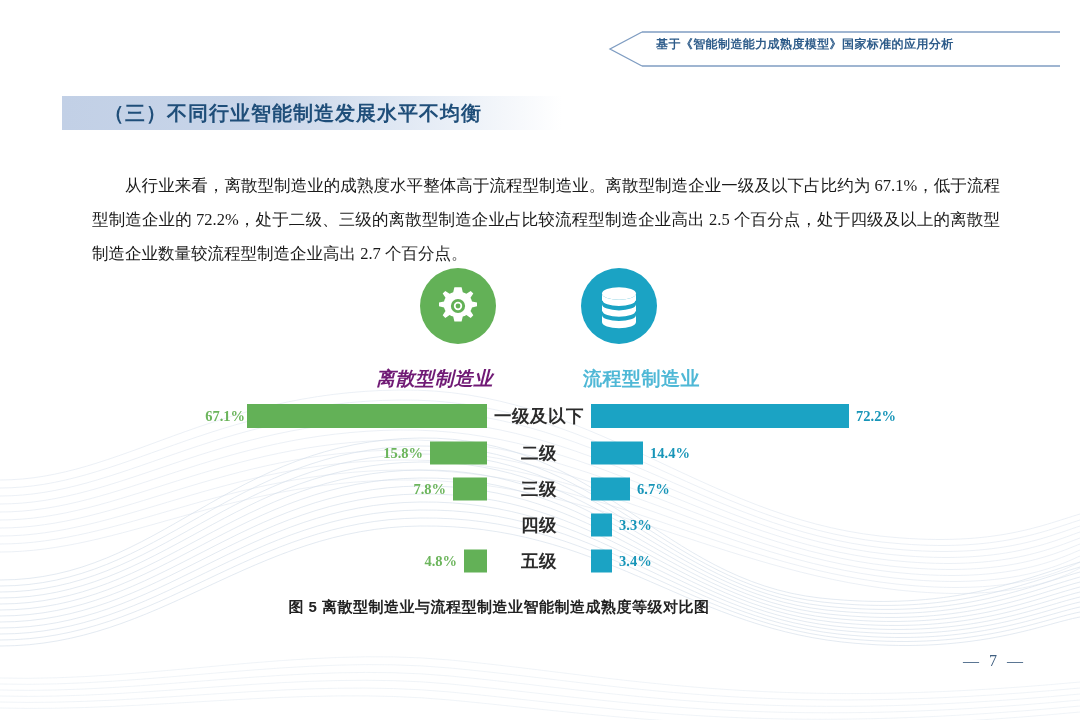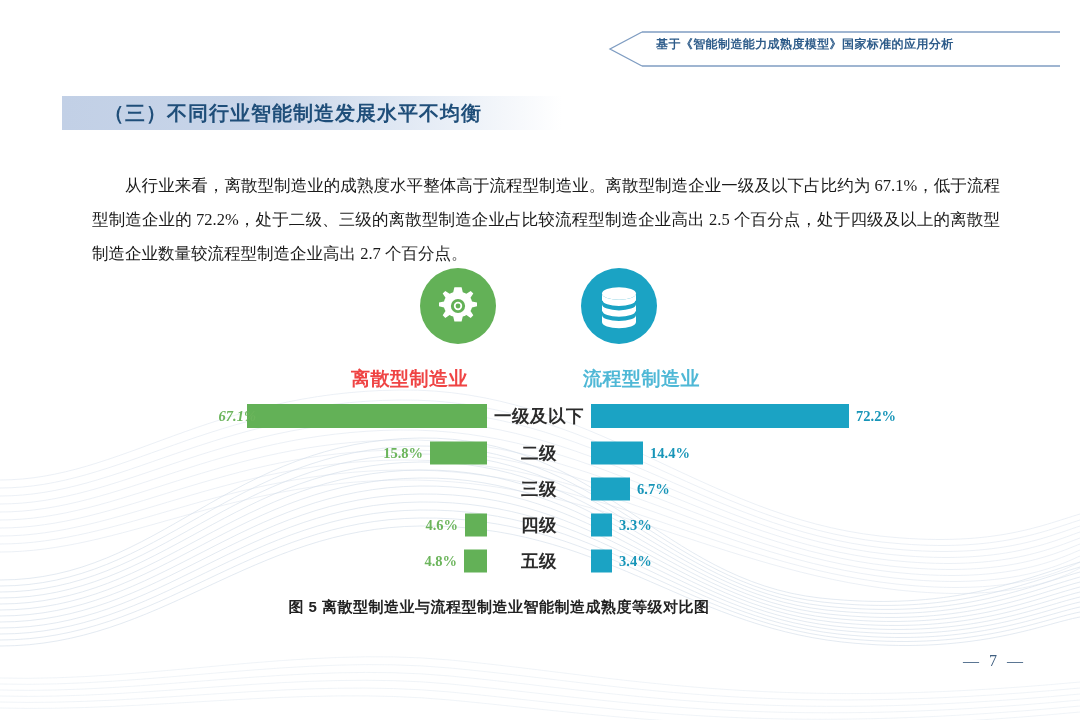--- a/index.html
+++ b/index.html
@@ -50,21 +50,21 @@
 
   .icon-wrap{position:absolute;top:0;width:76px;height:76px;border-radius:50%;
              display:flex;align-items:center;justify-content:center;}
   .icon-green{left:420px;background:#63B157;}
   .icon-blue{left:581px;background:#1BA3C4;}
 
   .legend{
     position:absolute;top:98px;font-size:19px;font-weight:bold;white-space:nowrap;
     font-family:"Liberation Serif","DejaVu Serif",serif;letter-spacing:.5px;
   }
-  .legend-green{left:351px;color:#ef4444;}
+  .legend-green{left:376px;color:#701a75;font-style:italic;}
   .legend-blue{left:583px;color:#4FB8D6;text-align:center;}
 
   
   .rows{position:absolute;left:0;top:130px;width:1080px;}
   .row{position:relative;height:35px;margin-bottom:1px;}
 
   .left-zone{position:absolute;left:0;top:0;width:487px;height:100%;}
   .bar-left{position:absolute;right:0;top:50%;transform:translateY(-50%);background:#63B157;}
   .val-left{
     position:absolute;top:50%;transform:translateY(-50%);
@@ -183,21 +183,21 @@
     </div>
 
     <div class="legend legend-green">离散型制造业</div>
     <div class="legend legend-blue">流程型制造业</div>
 
     <div class="rows">
 
       <div class="row" style="height:36px;">
         <div class="left-zone">
           <div class="bar-left" style="width:240px;height:24px;"></div>
-          <div class="val-left" style="right:231px;font-style:italic;">67.1%</div>
+          <div class="val-left" style="right:242px;">67.1%</div>
         </div>
         <div class="cat">一级及以下</div>
         <div class="right-zone">
           <div class="bar-right" style="width:258px;height:24px;"></div>
           <div class="val-right" style="left:265px;">72.2%</div>
         </div>
       </div>
 
       <div class="row">
         <div class="left-zone">
@@ -205,32 +205,32 @@
           <div class="val-left" style="right:64px;">15.8%</div>
         </div>
         <div class="cat">二级</div>
         <div class="right-zone">
           <div class="bar-right" style="width:52px;height:23px;"></div>
           <div class="val-right" style="left:59px;">14.4%</div>
         </div>
       </div>
 
       <div class="row">
+        <div class="left-zone">
+          <div class="bar-left" style="width:34px;height:23px;"></div>
+          <div class="val-left" style="right:41px;">7.8%</div>
+        </div>
         <div class="cat">三级</div>
         <div class="right-zone">
           <div class="bar-right" style="width:39px;height:23px;"></div>
           <div class="val-right" style="left:46px;">6.7%</div>
         </div>
       </div>
 
       <div class="row">
-        <div class="left-zone">
-          <div class="bar-left" style="width:22px;height:23px;"></div>
-          <div class="val-left" style="right:29px;">4.6%</div>
-        </div>
         <div class="cat">四级</div>
         <div class="right-zone">
           <div class="bar-right" style="width:21px;height:23px;"></div>
           <div class="val-right" style="left:28px;">3.3%</div>
         </div>
       </div>
 
       <div class="row">
         <div class="left-zone">
           <div class="bar-left" style="width:23px;height:23px;"></div>

